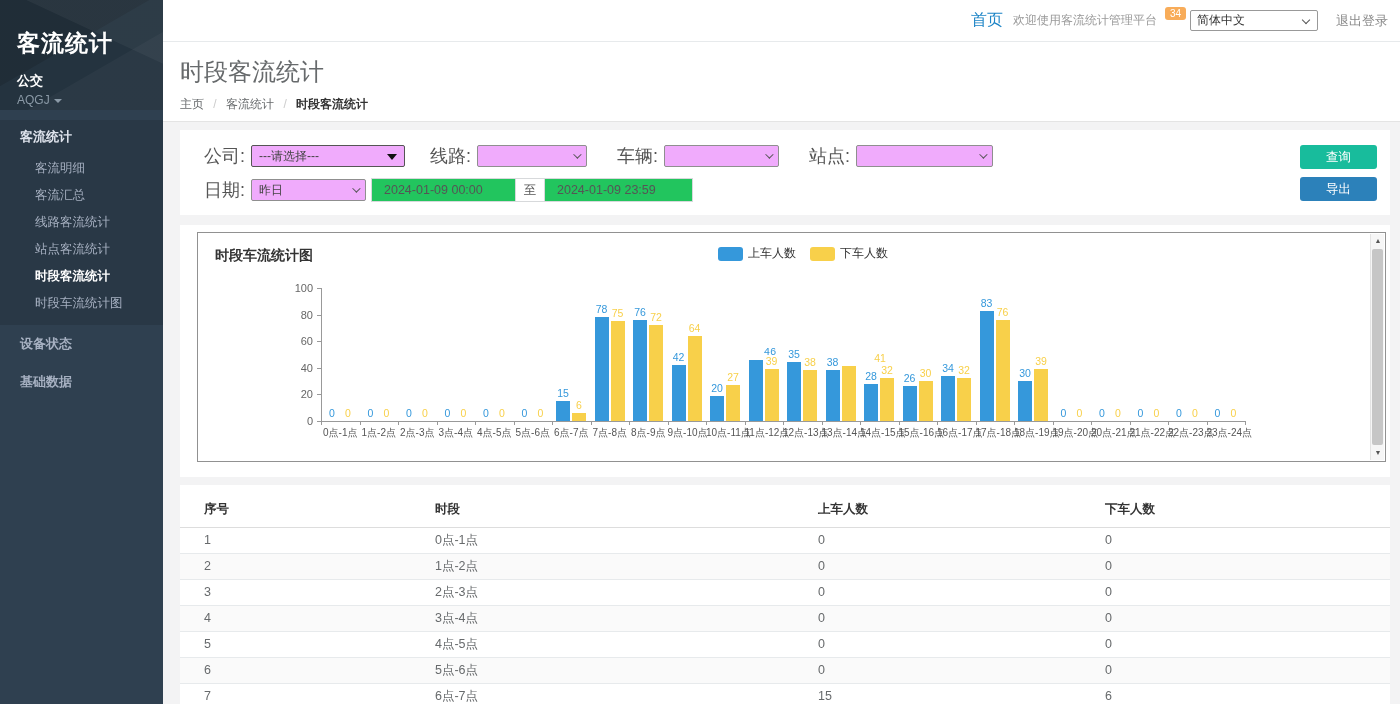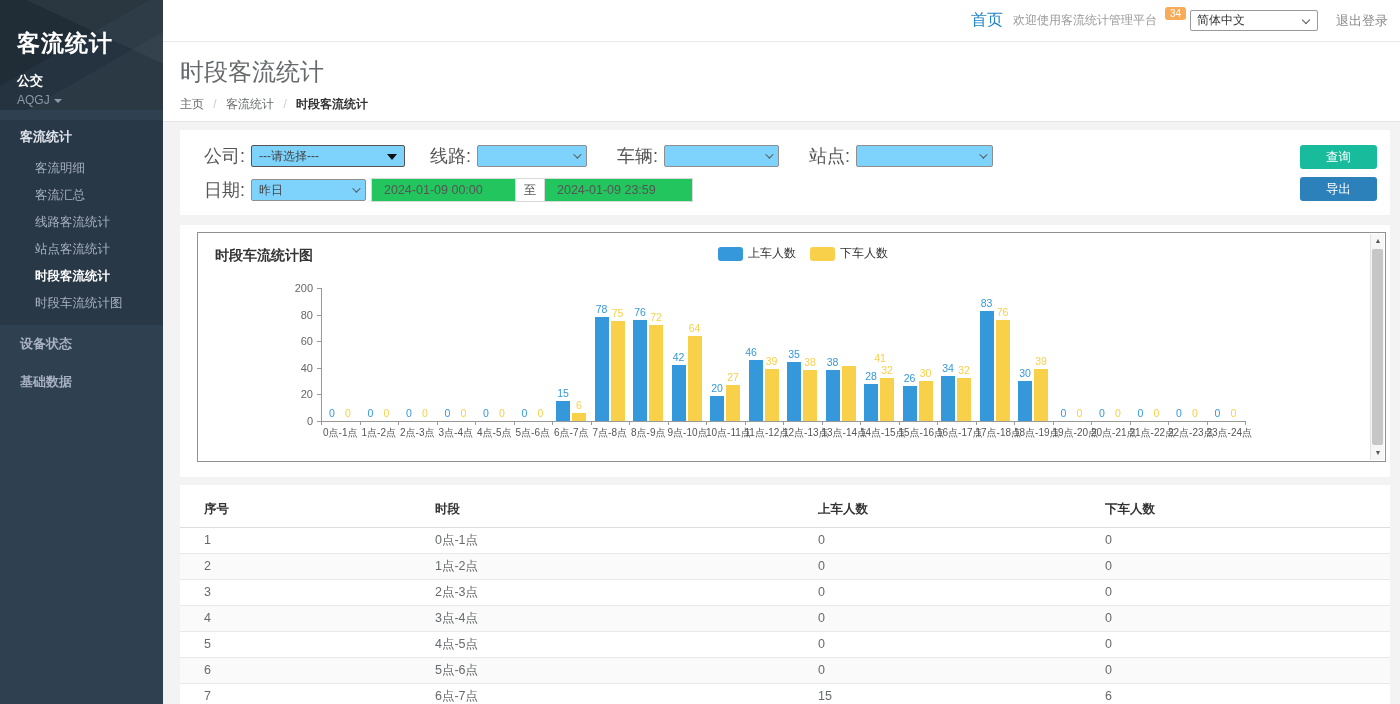--- a/index.html
+++ b/index.html
@@ -42,21 +42,21 @@
   .breadcrumb .crumb { cursor:pointer;text-align:right; }
   .breadcrumb .crumb.last { font-weight:bold; color:#333; cursor:default; }
 
   .content { flex:1; padding:8px 10px 0 17px; display:flex; flex-direction:column; overflow:hidden; }
   .panel { background:#fff; }
 
   
   .filter-panel { height:85px; position:relative; padding:14px 0 0 24px; }
   .filter-row { display:flex; align-items:center; height:24px; margin-bottom:10px; }
   .f-label { font-size:18px; color:#555; margin-right:6px; }
-  .select-box { height:22px; border:1px solid #8f8f8f; border-radius:2px; background:#7dd3fc; display:flex; align-items:center; font-size:12px; color:#444; padding:0 20px 0 7px; position:relative; cursor:pointer; }
+  .select-box { height:22px; border:1px solid #8f8f8f; border-radius:2px; background:#f0abfc; display:flex; align-items:center; font-size:12px; color:#444; padding:0 20px 0 7px; position:relative; cursor:pointer; }
   .select-box .chev { position:absolute; right:7px; top:7px; width:6px; height:6px; border-right:1.5px solid #555; border-bottom:1.5px solid #555; transform:rotate(45deg) translateY(-2px); }
   .select-box .tri { position:absolute; right:7px; top:8px; width:0; height:0; border-left:5px solid transparent; border-right:5px solid transparent; border-top:6px solid #111; }
   .w-company { width:154px; border-color:#555; }
   .w-line { width:110px; margin-right:30px; }
   .w-vehicle { width:115px; margin-right:30px; }
   .w-station { width:137px; }
   .w-preset { width:115px; }
   .date-input { height:24px; background:#22c55e; border:1px solid #d7d9db; font-size:12.5px; color:#555; display:flex; align-items:center; padding:0 12px; width:145px; }
   .to-box { height:24px; width:28px; background:#fff; border-top:1px solid #d7d9db; border-bottom:1px solid #d7d9db; display:flex; align-items:center; justify-content:center; font-size:12.5px; color:#555; }
   .btn { position:absolute; width:77px; height:24px; border:none; border-radius:3px; color:#fff; font-size:12.5px; cursor:pointer; font-family:inherit; }
@@ -202,21 +202,21 @@
               <div class="ylab" style="left: 85px; top: 182px;">0</div>
               <div class="tick" style="left: 119px; top: 188px; width: 4px; height: 1px;"></div>
               <div class="ylab" style="left: 85px; top: 155.4px;">20</div>
               <div class="tick" style="left: 119px; top: 161.4px; width: 4px; height: 1px;"></div>
               <div class="ylab" style="left: 85px; top: 128.8px;">40</div>
               <div class="tick" style="left: 119px; top: 134.8px; width: 4px; height: 1px;"></div>
               <div class="ylab" style="left: 85px; top: 102.2px;">60</div>
               <div class="tick" style="left: 119px; top: 108.2px; width: 4px; height: 1px;"></div>
               <div class="ylab" style="left: 85px; top: 75.6px;">80</div>
               <div class="tick" style="left: 119px; top: 81.6px; width: 4px; height: 1px;"></div>
-              <div class="ylab" style="left: 85px; top: 49px;">200</div>
+              <div class="ylab" style="left: 85px; top: 49px;">100</div>
               <div class="tick" style="left: 119px; top: 55px; width: 4px; height: 1px;"></div>
               <div class="tick" style="left: 123px; top: 188px; width: 1px; height: 4px;"></div>
               <div class="xlab" style="left: 123px; top: 193px; width: 38.5px;">0点-1点</div>
               <div class="vlab" style="left: 119px; top: 174px; color: rgb(53, 152, 219);">0</div>
               <div class="vlab" style="left: 135px; top: 174px; color: rgb(248, 208, 74);">0</div>
               <div class="tick" style="left: 161.5px; top: 188px; width: 1px; height: 4px;"></div>
               <div class="xlab" style="left: 161.5px; top: 193px; width: 38.5px;">1点-2点</div>
               <div class="vlab" style="left: 157.5px; top: 174px; color: rgb(53, 152, 219);">0</div>
               <div class="vlab" style="left: 173.5px; top: 174px; color: rgb(248, 208, 74);">0</div>
               <div class="tick" style="left: 200px; top: 188px; width: 1px; height: 4px;"></div>
@@ -261,21 +261,21 @@
               <div class="vlab" style="left: 481.5px; top: 89px; color: rgb(248, 208, 74);">64</div>
               <div class="tick" style="left: 508px; top: 188px; width: 1px; height: 4px;"></div>
               <div class="xlab" style="left: 508px; top: 193px; width: 38.5px;">10点-11点</div>
               <div class="bar" style="left: 512px; top: 163px; width: 14px; height: 25px; background: rgb(53, 152, 219);"></div>
               <div class="vlab" style="left: 504px; top: 149px; color: rgb(53, 152, 219);">20</div>
               <div class="bar" style="left: 528px; top: 152px; width: 14px; height: 36px; background: rgb(248, 208, 74);"></div>
               <div class="vlab" style="left: 520px; top: 138px; color: rgb(248, 208, 74);">27</div>
               <div class="tick" style="left: 546.5px; top: 188px; width: 1px; height: 4px;"></div>
               <div class="xlab" style="left: 546.5px; top: 193px; width: 38.5px;">11点-12点</div>
               <div class="bar" style="left: 550.5px; top: 127px; width: 14px; height: 61px; background: rgb(53, 152, 219);"></div>
-              <div class="vlab" style="left: 538px; top: 113px; color: rgb(53, 152, 219);">46</div>
+              <div class="vlab" style="left: 557px; top: 113px; color: rgb(53, 152, 219); font-family: Liberation Mono, monospace;">46</div>
               <div class="bar" style="left: 566.5px; top: 136px; width: 14px; height: 52px; background: rgb(248, 208, 74);"></div>
               <div class="vlab" style="left: 558.5px; top: 122px; color: rgb(248, 208, 74);">39</div>
               <div class="tick" style="left: 585px; top: 188px; width: 1px; height: 4px;"></div>
               <div class="xlab" style="left: 585px; top: 193px; width: 38.5px;">12点-13点</div>
               <div class="bar" style="left: 589px; top: 129px; width: 14px; height: 59px; background: rgb(53, 152, 219);"></div>
               <div class="vlab" style="left: 581px; top: 115px; color: rgb(53, 152, 219);">35</div>
               <div class="bar" style="left: 605px; top: 137px; width: 14px; height: 51px; background: rgb(248, 208, 74);"></div>
               <div class="vlab" style="left: 597px; top: 123px; color: rgb(248, 208, 74);">38</div>
               <div class="tick" style="left: 623.5px; top: 188px; width: 1px; height: 4px;"></div>
               <div class="xlab" style="left: 623.5px; top: 193px; width: 38.5px;">13点-14点</div>

